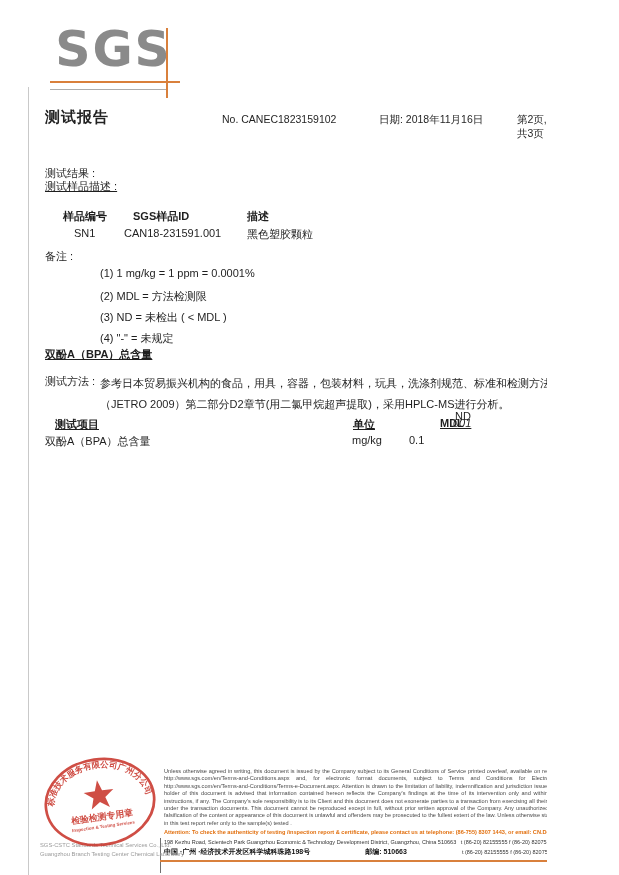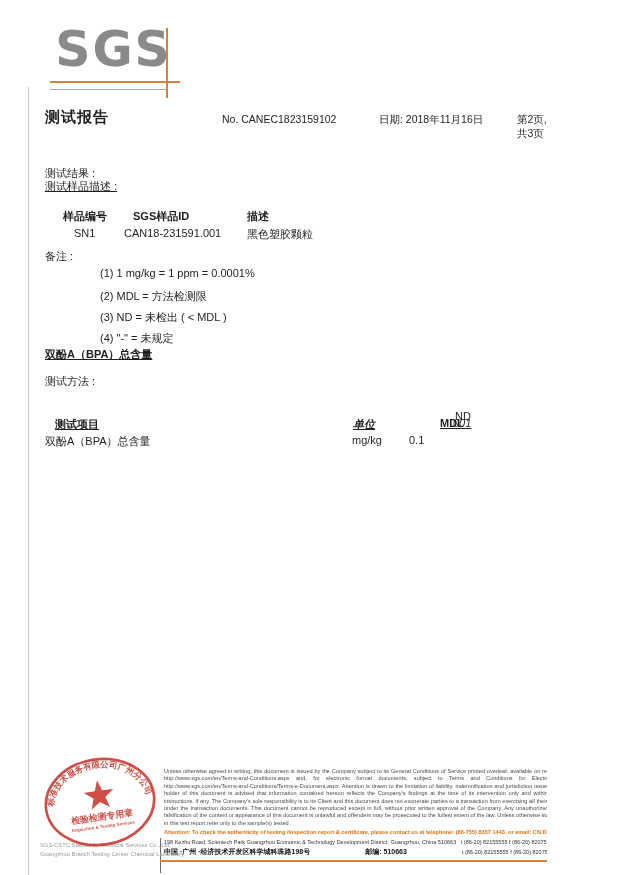--- a/index.html
+++ b/index.html
@@ -64,23 +64,24 @@
   <div class="abs b11" style="left:247px;top:227px;">黑色塑胶颗粒</div>
 
   <div class="abs b11" style="left:45px;top:249px;">备注 :</div>
   <div class="abs b11" style="left:100px;top:267px;">(1) 1 mg/kg = 1 ppm = 0.0001%</div>
   <div class="abs b11" style="left:100px;top:289px;">(2) MDL = 方法检测限</div>
   <div class="abs b11" style="left:100px;top:310px;">(3) ND = 未检出 ( &lt; MDL )</div>
   <div class="abs b11" style="left:100px;top:331px;">(4) "-" = 未规定</div>
 
   <div class="abs b11 bold ul" style="left:45px;top:347px;">双酚A（BPA）总含量</div>
   <div class="abs b11" style="left:45px;top:374px;">测试方法 :</div>
+  <div class="abs b11" style="left:100px;top:373px;width:488px;line-height:21px;">参考日本贸易振兴机构的食品，用具，容器，包装材料，玩具，洗涤剂规范、标准和检测方法（JETRO 2009）第二部分D2章节(用二氯甲烷超声提取)，采用HPLC-MS进行分析。</div>
 
   <div class="abs b11 bold ul" style="left:55px;top:417px;">测试项目</div>
-  <div class="abs b11 bold ul" style="left:353px;top:417px;font-style:italic;">单位</div>
+  <div class="abs b11 bold ul" style="left:353px;top:417px;">单位</div>
   <div class="abs b11 bold ul" style="left:406px;top:417px;padding-left:34px;">MDL</div>
   <div class="abs b11 it ul" style="left:453px;top:417px;">001</div>
   <div class="abs b11" style="left:45px;top:434px;">双酚A（BPA）总含量</div>
   <div class="abs b11" style="left:352px;top:434px;">mg/kg</div>
   <div class="abs b11" style="left:409px;top:434px;">0.1</div>
   <div class="abs b11" style="left:455px;top:410px;">ND</div>
 
   <div class="abs legal">
     <div>Unless otherwise agreed in writing, this document is issued by the Company subject to its General Conditions of Service printed overleaf, available on request or accessible at http://www.sgs.com/en/Terms-and-Conditions.aspx and, for electronic format documents, subject to Terms and Conditions for Electronic Documents at http://www.sgs.com/en/Terms-and-Conditions/Terms-e-Document.aspx. Attention is drawn to the limitation of liability, indemnification and jurisdiction issues defined therein. Any holder of this document is advised that information contained hereon reflects the Company's findings at the time of its intervention only and within the limits of Client's instructions, if any. The Company's sole responsibility is to its Client and this document does not exonerate parties to a transaction from exercising all their rights and obligations under the transaction documents. This document cannot be reproduced except in full, without prior written approval of the Company. Any unauthorized alteration, forgery or falsification of the content or appearance of this document is unlawful and offenders may be prosecuted to the fullest extent of the law. Unless otherwise stated the results shown in this test report refer only to the sample(s) tested .</div>
     <div class="attention">Attention: To check the authenticity of testing /inspection report &amp; certificate, please contact us at telephone: (86-755) 8307 1443, or email: CN.Doccheck@sgs.com</div>

